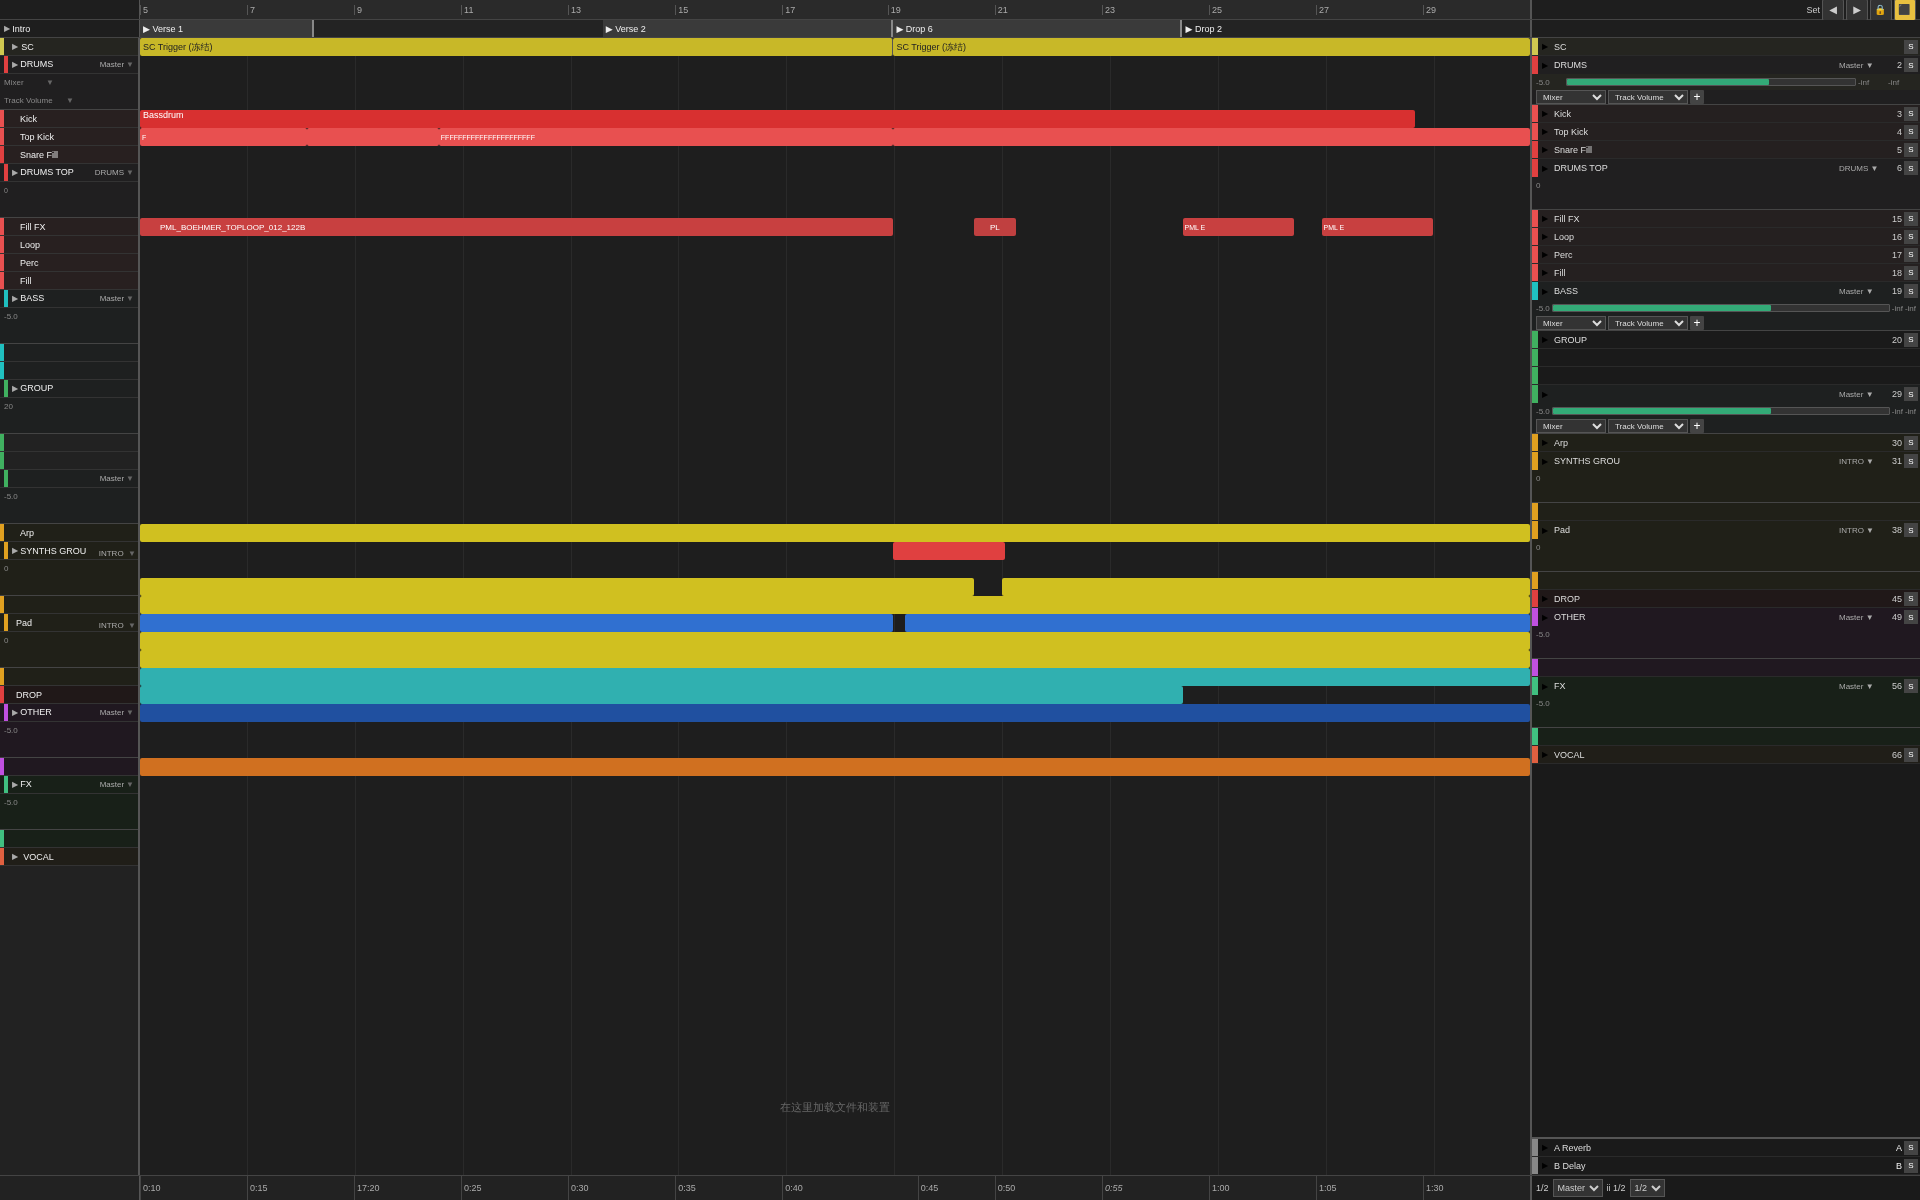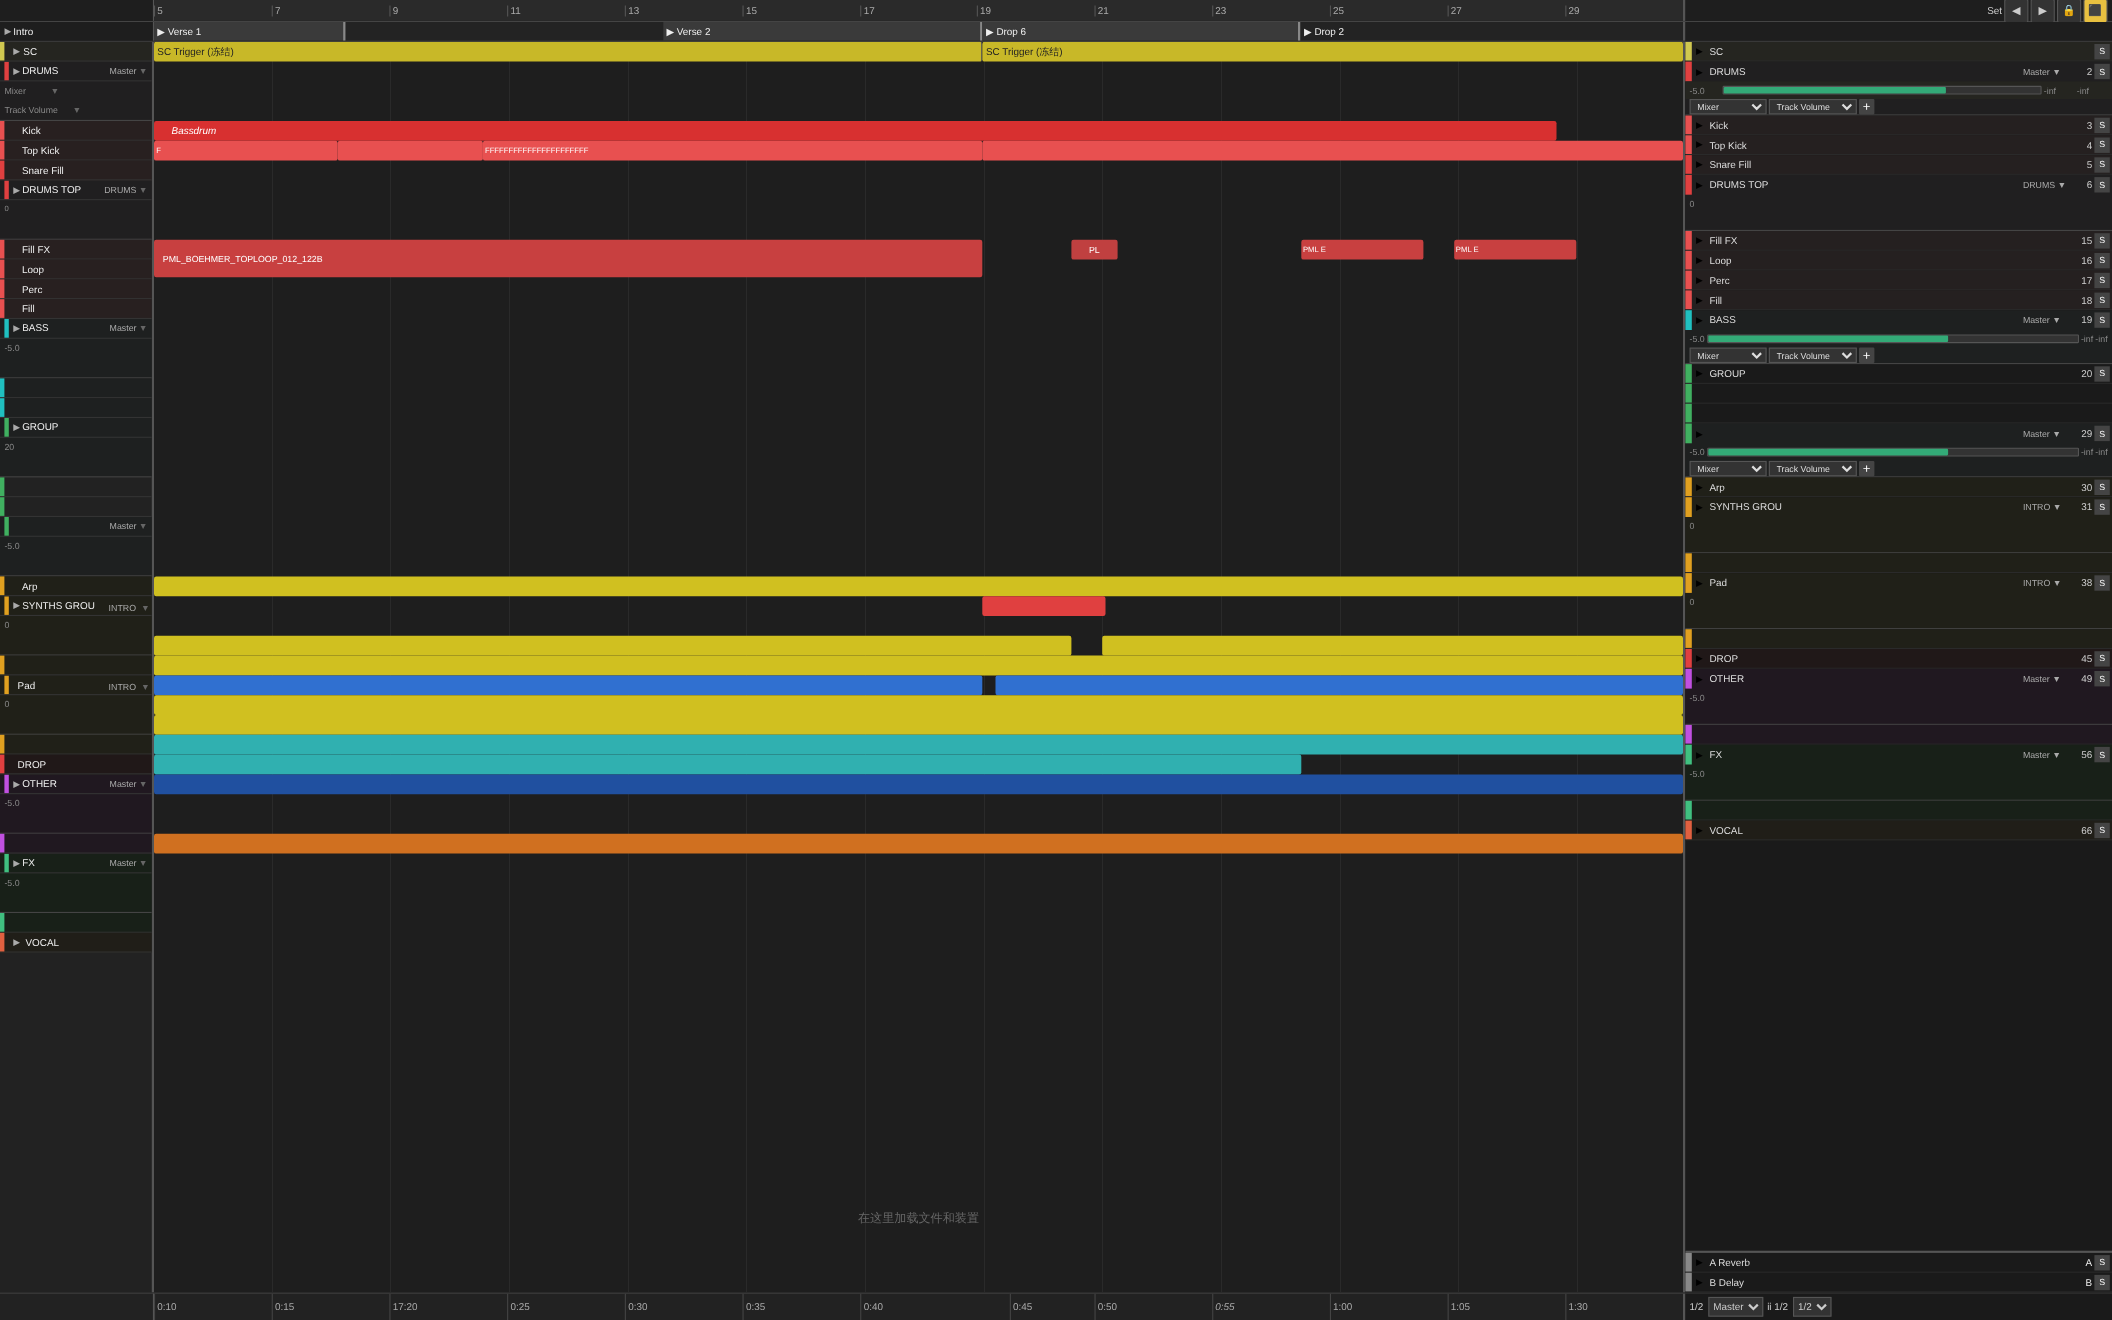--- a/index.html
+++ b/index.html
@@ -558,30 +558,30 @@
 
         <div style="position:absolute; top:0; left:0; width:100%; height:100%; background-image: repeating-linear-gradient(90deg, transparent, transparent 7.69%, #2a2a2a 7.69%, #2a2a2a calc(7.69% + 1px)); pointer-events:none; z-index:0;"></div>
 
         <div style="position:absolute; top:0; left:0; width:54.2%; height:18px; background:#c8b828; border-radius:2px; display:flex; align-items:center; font-size:9px; color:#222; padding-left:3px; border-right:1px solid #555; z-index:1;">
           <span>SC Trigger (冻结)</span>
         </div>
         <div style="position:absolute; top:0; left:54.2%; width:45.8%; height:18px; background:#c8b828; border-radius:2px; display:flex; align-items:center; font-size:9px; color:#222; padding-left:3px; z-index:1;">
           <span>SC Trigger (冻结)</span>
         </div>
 
-        <div style="position:absolute; top:72px; left:0; width:91.7%; height:18px; background:#d83030; border-radius:2px; display:flex; align-items:center; font-size:9px; color:#fff; padding-left:16px; z-index:1;font-style:italic;">
+        <div style="position:absolute; top:72px; left:0; width:91.7%; height:18px; background:#d83030; border-radius:2px; display:flex; font-size:9px; color:#fff; padding-left:3px; z-index:1;">
           <span>Bassdrum</span>
         </div>
 
         <div style="position:absolute; top:90px; left:0; width:12%; height:18px; background:#e85050; border-radius:2px; z-index:1; display:flex; align-items:center; font-size:7px; color:#fff; padding-left:2px;">F</div>
         <div style="position:absolute; top:90px; left:12%; width:9.5%; height:18px; background:#e85050; border-radius:2px; z-index:1;"></div>
         <div style="position:absolute; top:90px; left:21.5%; width:32.7%; height:18px; background:#e85050; border-radius:2px; z-index:1; display:flex; align-items:center; font-size:7px; color:#fff; padding-left:2px;">FFFFFFFFFFFFFFFFFFFFFF</div>
         <div style="position:absolute; top:90px; left:54.2%; width:45.8%; height:18px; background:#e85050; border-radius:2px; z-index:1;"></div>
 
-        <div style="position:absolute; top:180px; left:0; width:54.2%; height:34px; background:#c84040; border-radius:2px; display:flex; align-items:center; font-size:8px; color:#fff; padding-left:8px; z-index:1; overflow:hidden;">
+        <div style="position:absolute; top:180px; left:0; width:54.2%; height:18px; background:#c84040; border-radius:2px; display:flex; align-items:center; font-size:8px; color:#fff; padding-left:20px; z-index:1; overflow:hidden;">
           <span>PML_BOEHMER_TOPLOOP_012_122B</span>
         </div>
         <div style="position:absolute; top:180px; left:60%; width:3%; height:18px; background:#c04040; border-radius:2px; display:flex; align-items:center; justify-content:center; font-size:8px; color:#fff; z-index:1;">PL</div>
         <div style="position:absolute; top:180px; left:75%; width:8%; height:18px; background:#c84040; border-radius:2px; display:flex; align-items:center; font-size:7px; color:#fff; padding-left:2px; z-index:1;">PML E</div>
         <div style="position:absolute; top:180px; left:85%; width:8%; height:18px; background:#c84040; border-radius:2px; display:flex; align-items:center; font-size:7px; color:#fff; padding-left:2px; z-index:1;">PML E</div>
 
         <div style="position:absolute; top:486px; left:0; width:100%; height:18px; background:#d0c020; border-radius:2px; z-index:1;"></div>
 
         <div style="position:absolute; top:540px; left:0; width:60%; height:18px; background:#d0c020; border-radius:2px; z-index:1;"></div>
         <div style="position:absolute; top:540px; left:62%; width:38%; height:18px; background:#d0c020; border-radius:2px; z-index:1;"></div>

